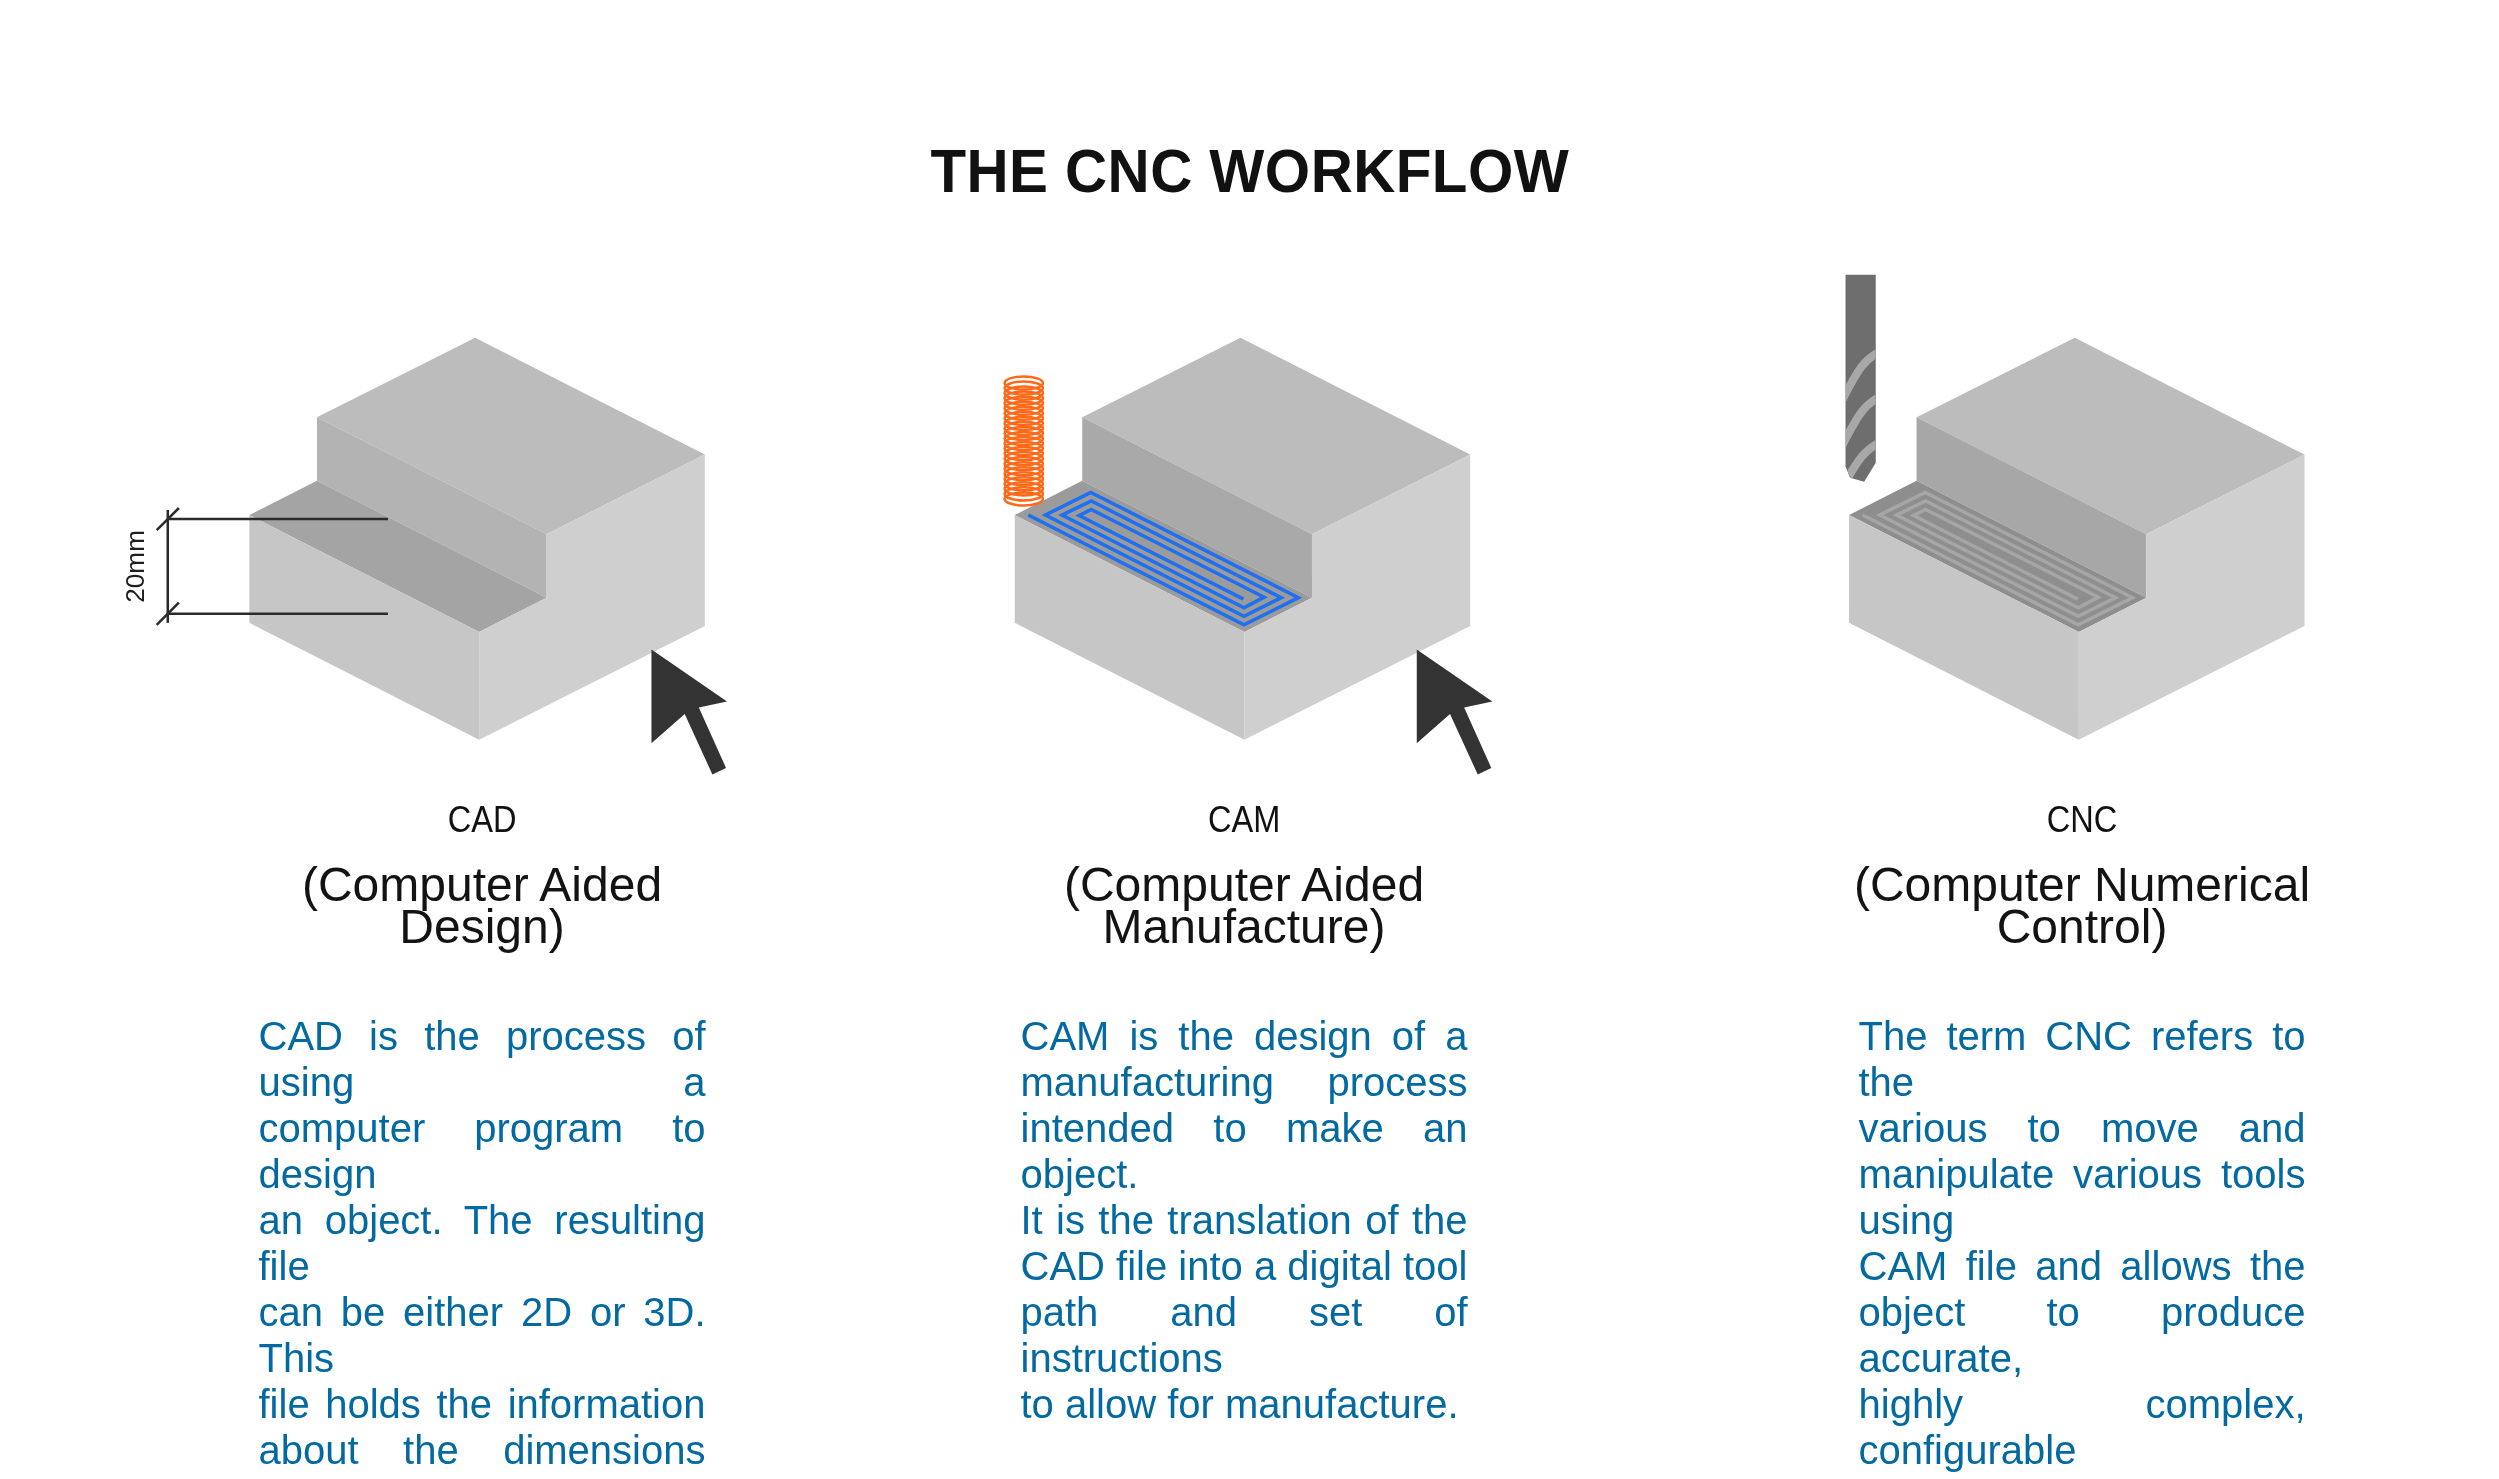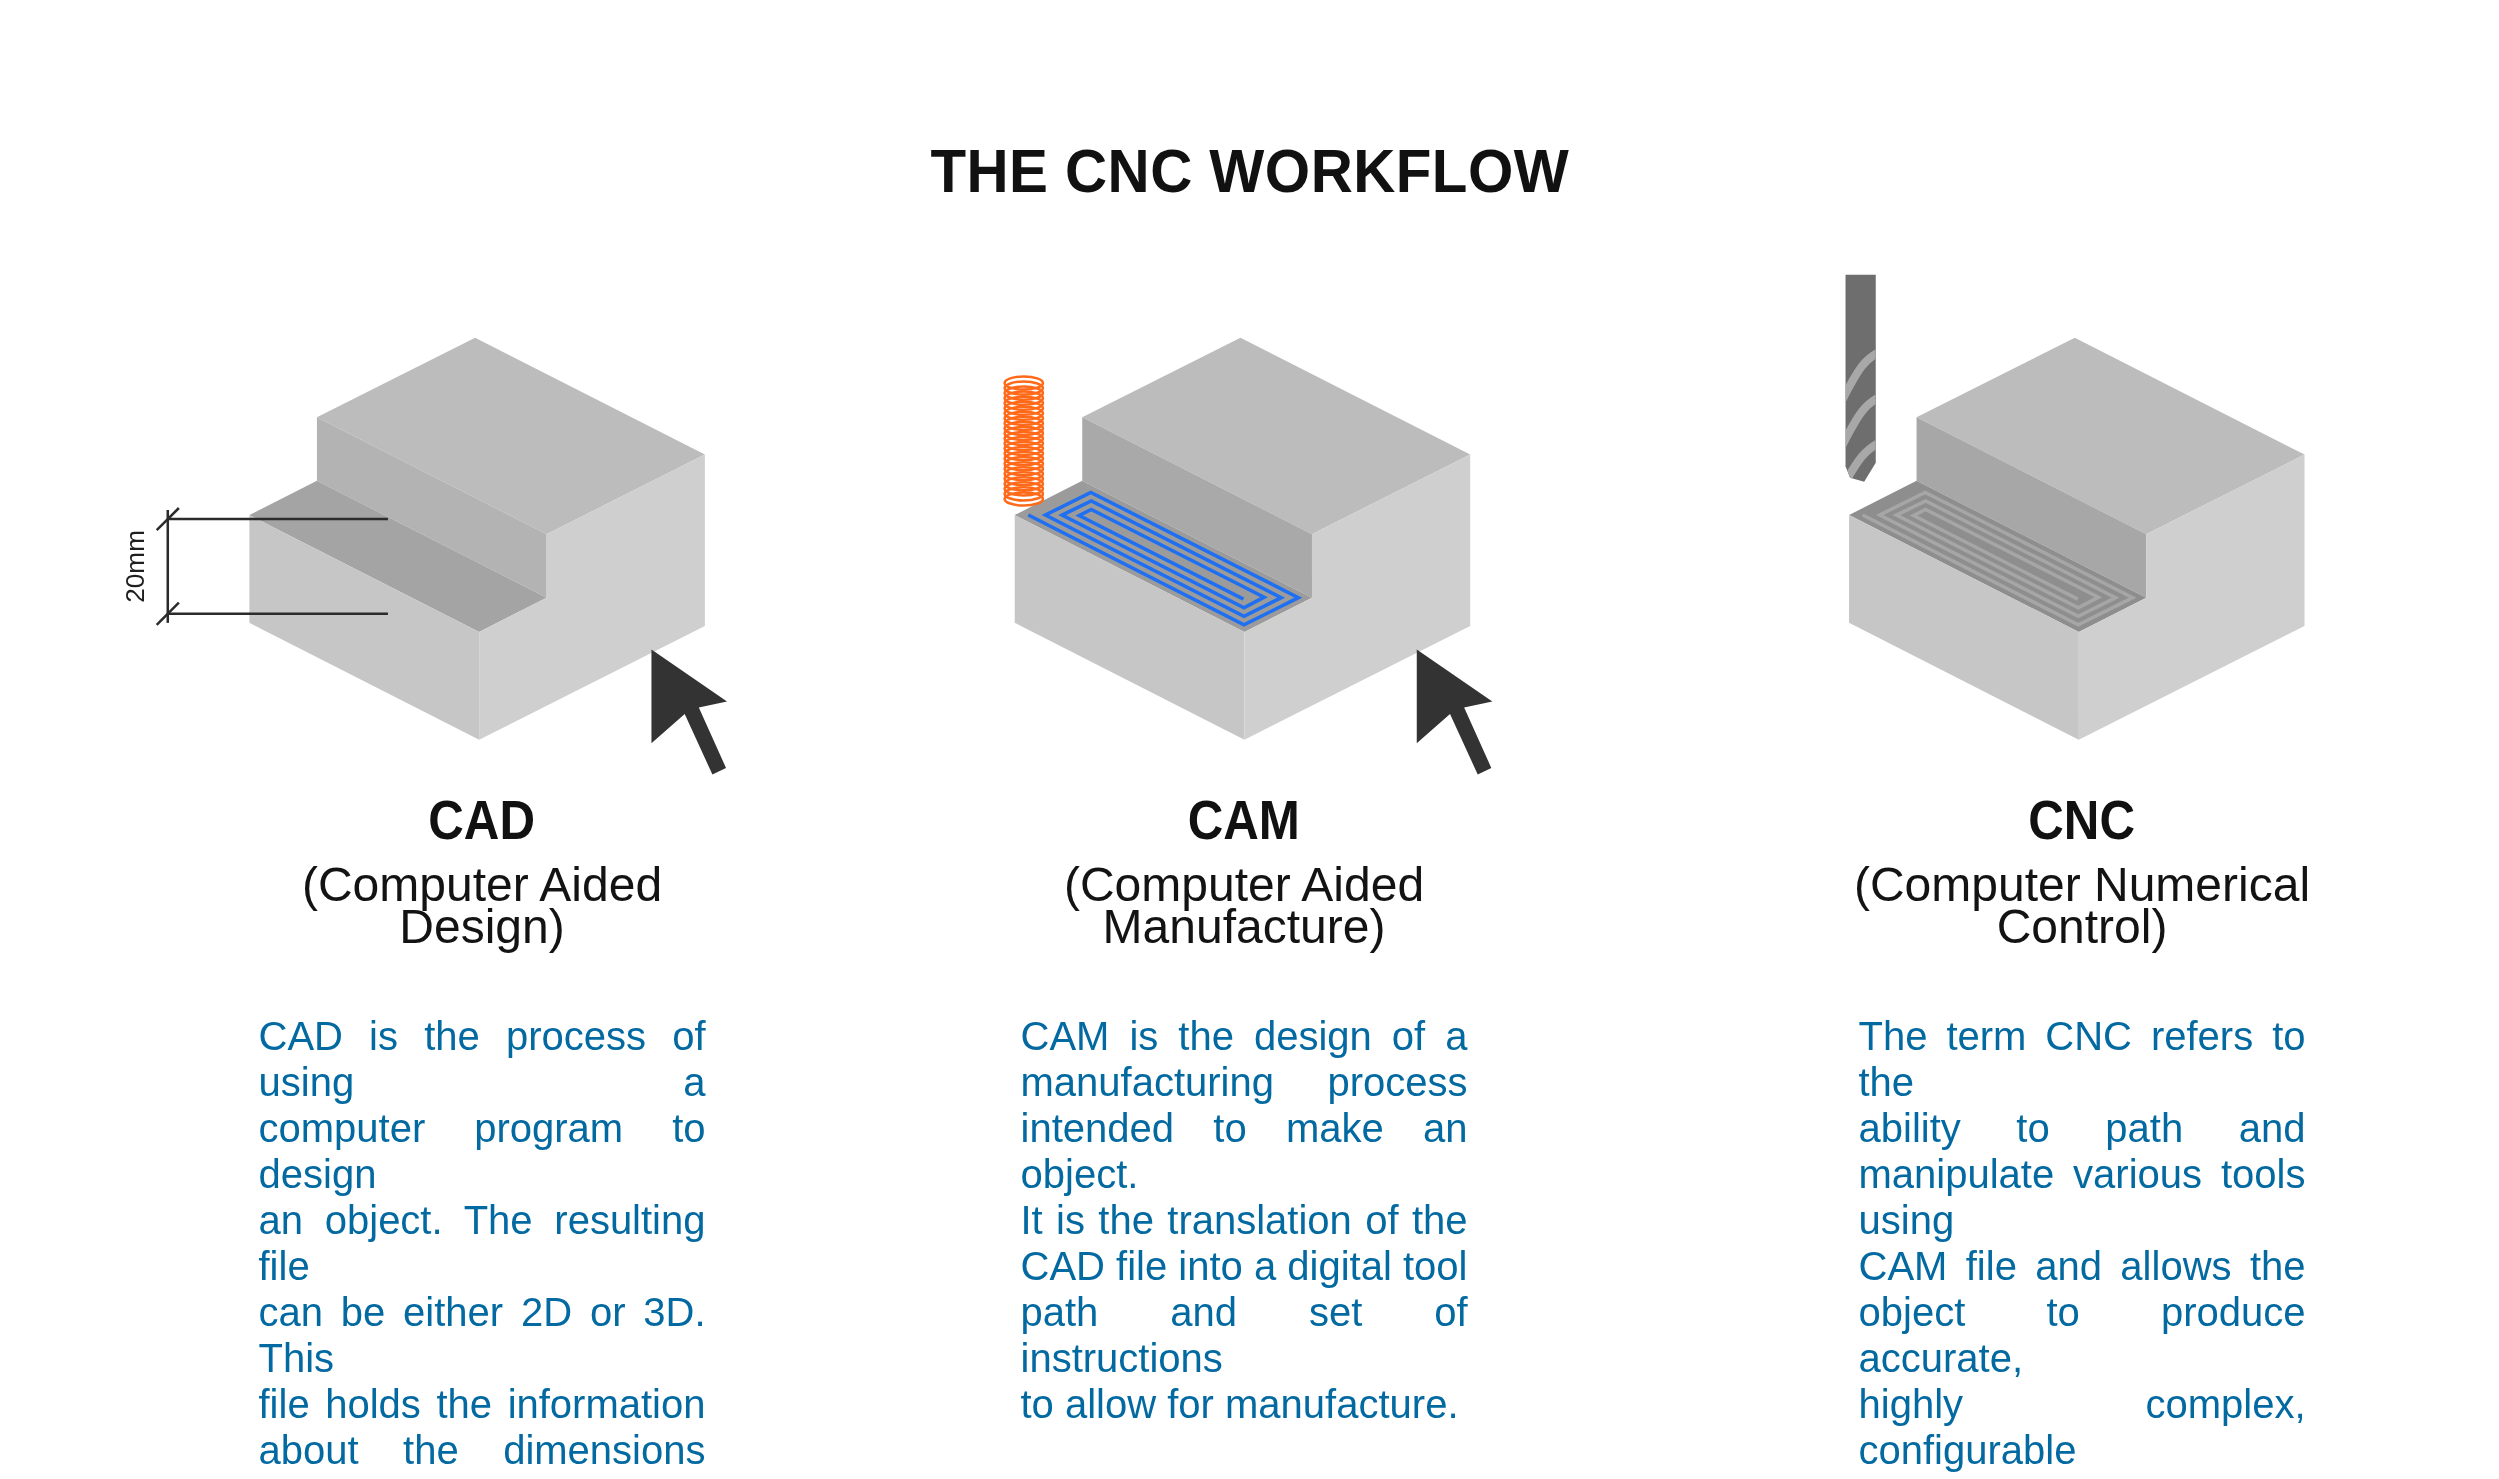--- a/index.html
+++ b/index.html
@@ -11,21 +11,21 @@
     position:absolute;left:0;right:0;top:135px;text-align:center;
     font-size:62px;font-weight:bold;color:#111;white-space:nowrap;
   }
   .title .condense{display:inline-block;transform:scaleX(.94);letter-spacing:0.5px;}
   svg.art{position:absolute;left:0;top:0;width:2500px;height:1480px;}
 
   .col{position:absolute;top:796px;width:504px;text-align:center;}
   .col-cad{left:230px;}
   .col-cam{left:992px;}
   .col-cnc{left:1830px;}
-  .acronym{font-size:56px;line-height:48px;font-weight:700;color:#111;}
+  .acronym{font-size:37px;line-height:48px;font-weight:400;color:#111;}
   .acronym span{display:inline-block;transform:scaleX(.88);}
   .fullname{margin-top:20px;font-size:48px;line-height:42px;color:#131313;}
   .para{
     margin:65px auto 0;width:447px;font-size:40px;line-height:46px;
     text-align:left;color:#0369a1;
   }
   .para > div{text-align:justify;text-align-last:justify;}
   .para > div:last-child{text-align-last:left;}
 
   
@@ -164,21 +164,21 @@
     </div>
 </div>
 
 <div class="col col-cnc">
   <div class="acronym">
     <span>CNC</span>
   </div>
   <div class="fullname">(Computer Numerical Control)</div>
   <div class="para">
       <div>The term CNC refers to the</div>
-      <div>ability to path and</div>
+      <div>various to move and</div>
       <div>manipulate various tools using</div>
       <div>CAM file and allows the</div>
       <div>object to produce accurate,</div>
       <div>highly complex, configurable</div>
       <div>and reproducible object.</div>
     </div>
 </div>
 
 
 </body></html>

